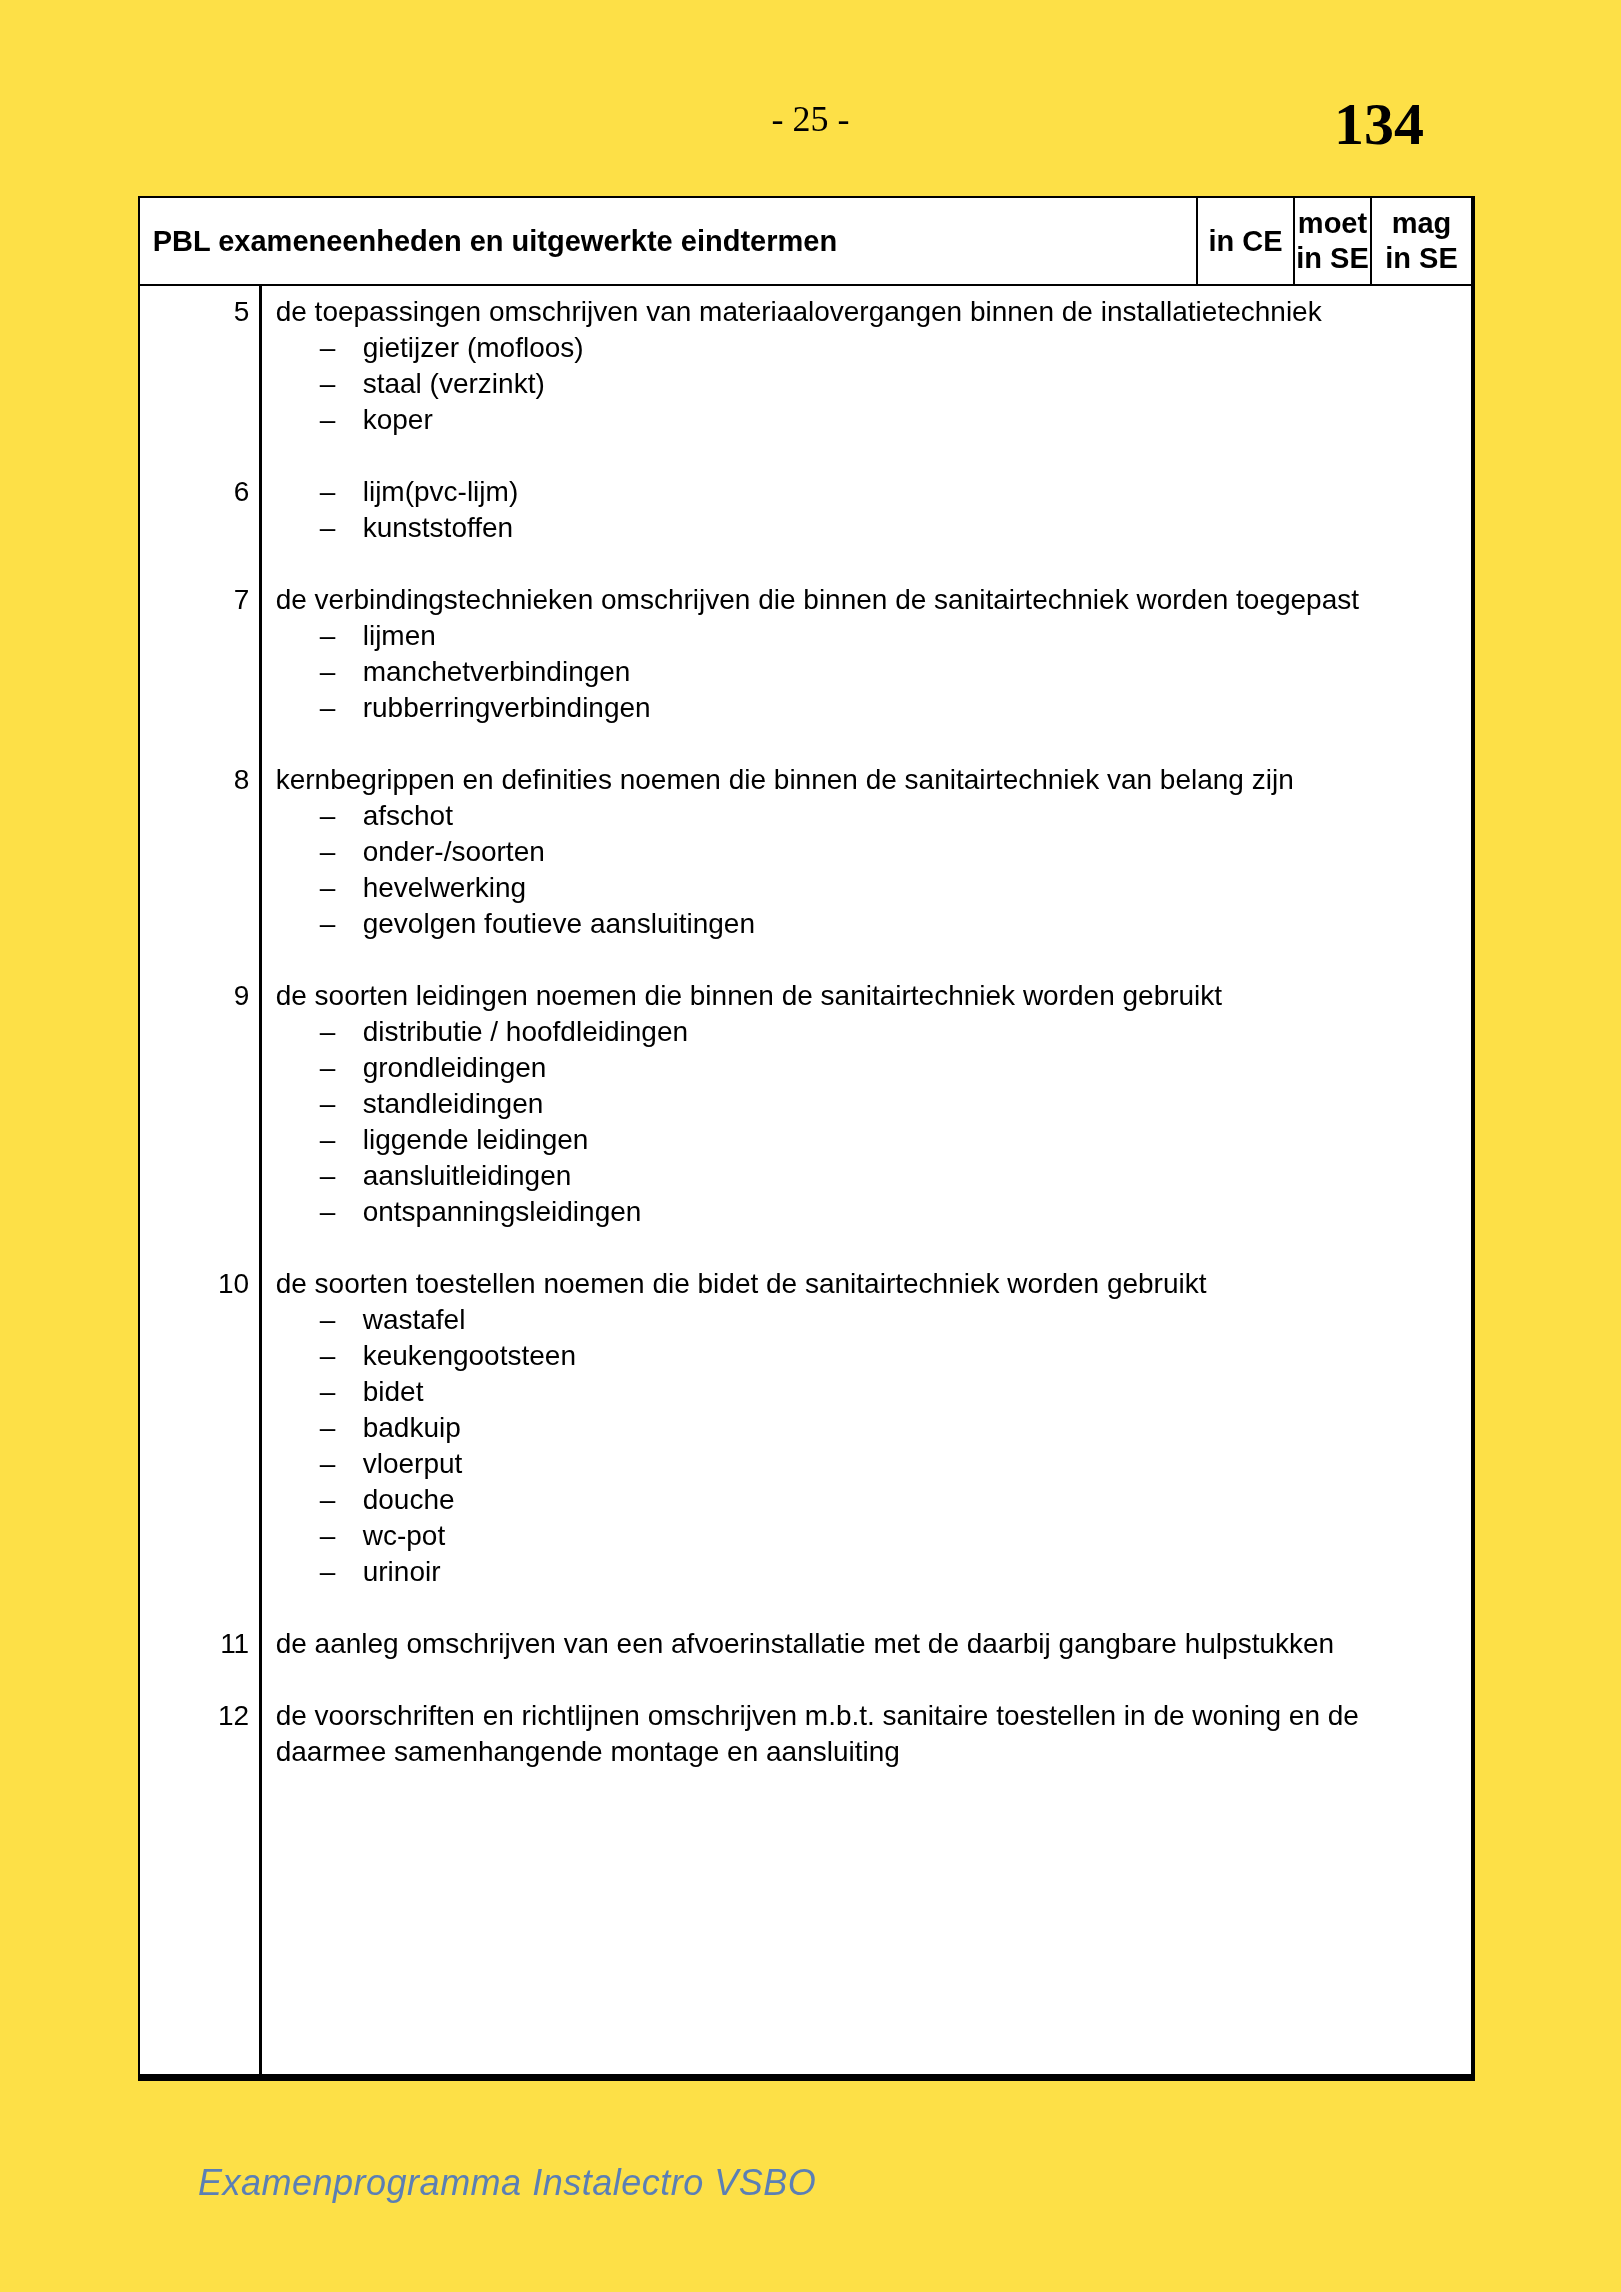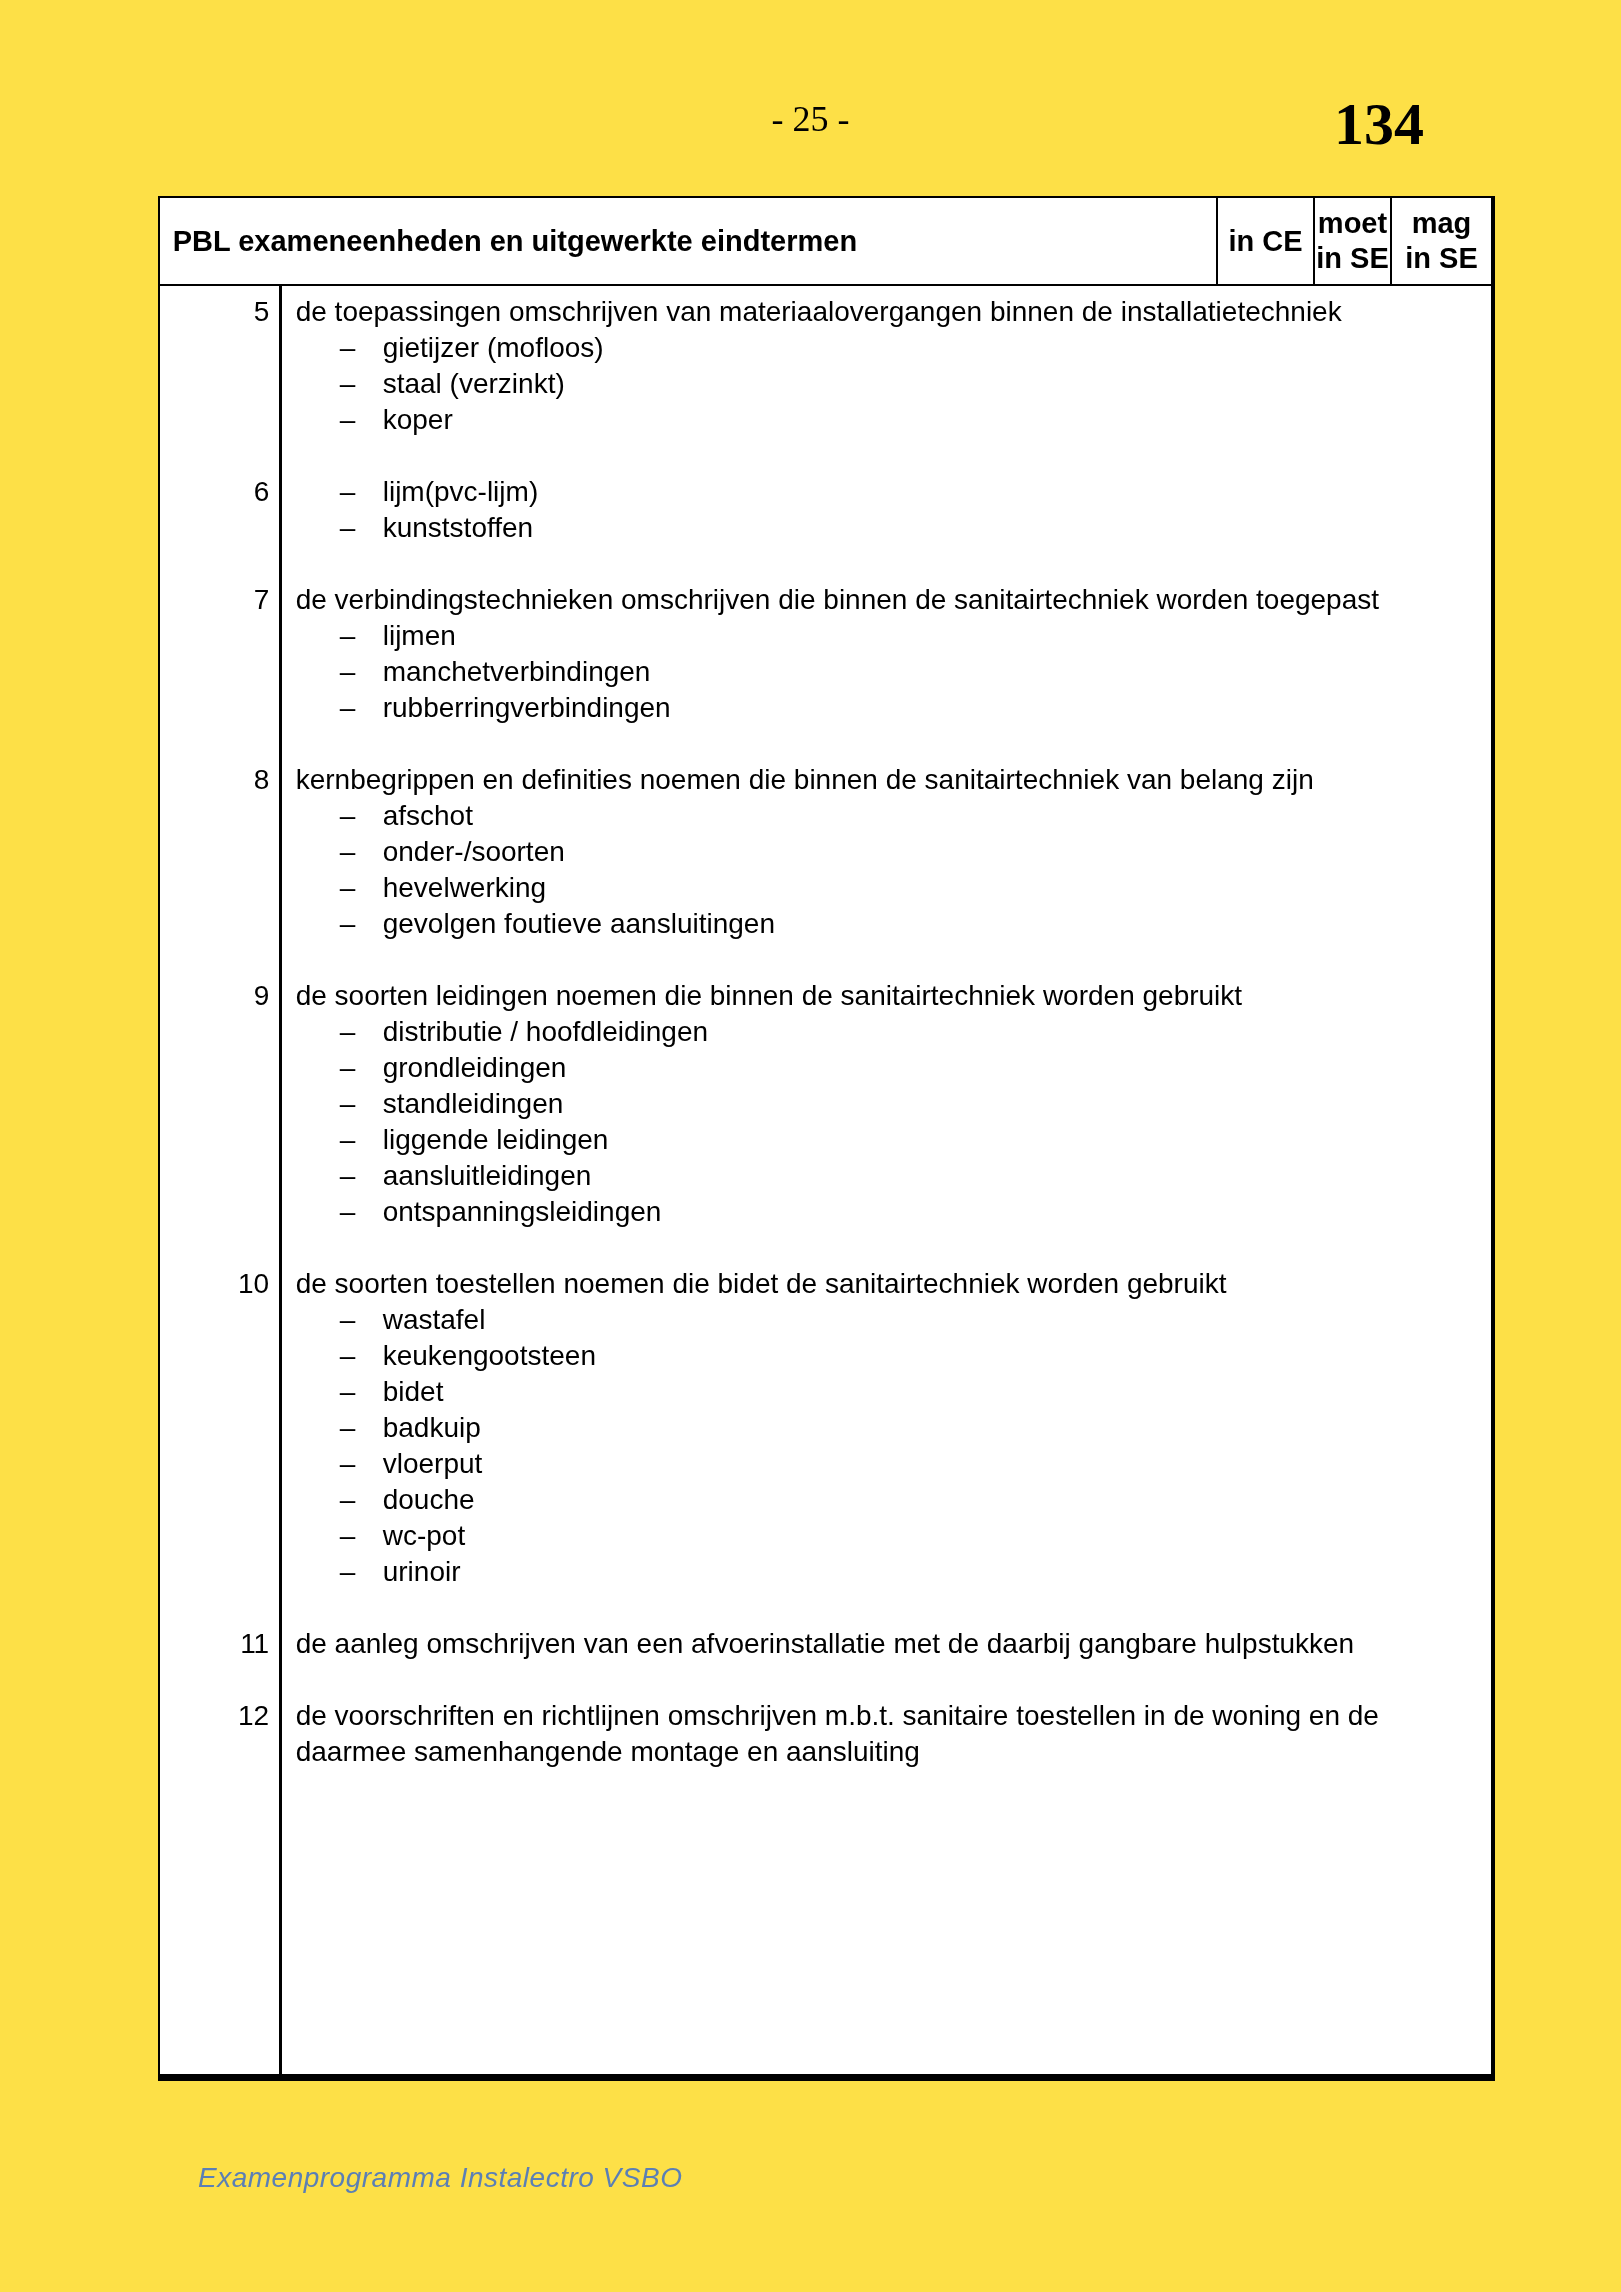--- a/index.html
+++ b/index.html
@@ -21,21 +21,21 @@
   }
   .page-num-right {
     position:absolute; top:90px; right:197px;
     font-family:"Liberation Serif", serif;
     font-weight:bold;
     font-size:60px;
   }
 
   
   .exam-table {
-    position:absolute; left:158px; top:196px;
+    position:absolute; left:138px; top:196px;
     width:1337px; height:1885px;
     box-sizing:border-box;
     border:2.9px solid #000;
     border-right-width:4.9px;
     border-bottom-width:7.8px;
     background:#fff;
   }
   .header-row {
     display:flex;
     height:88px;
@@ -90,21 +90,21 @@
     box-sizing:border-box;
   }
   .item-text { white-space:pre-line; }
   .bullets { list-style:none; margin:0; padding:0; }
   .bullet { display:flex; }
   .bullet .dash { flex:0 0 auto; margin-left:44px; width:43px; }
 
   
   .footer {
     position:absolute; left:198px; top:2162px;
-    font-size:28px;
+    font-size:36px;
     font-style:italic;
     letter-spacing:0.5px;
   }
 </style>
 </head>
 <body>
 
 <div class="page">
 
   <div class="page-num-center">- 25 -</div>

